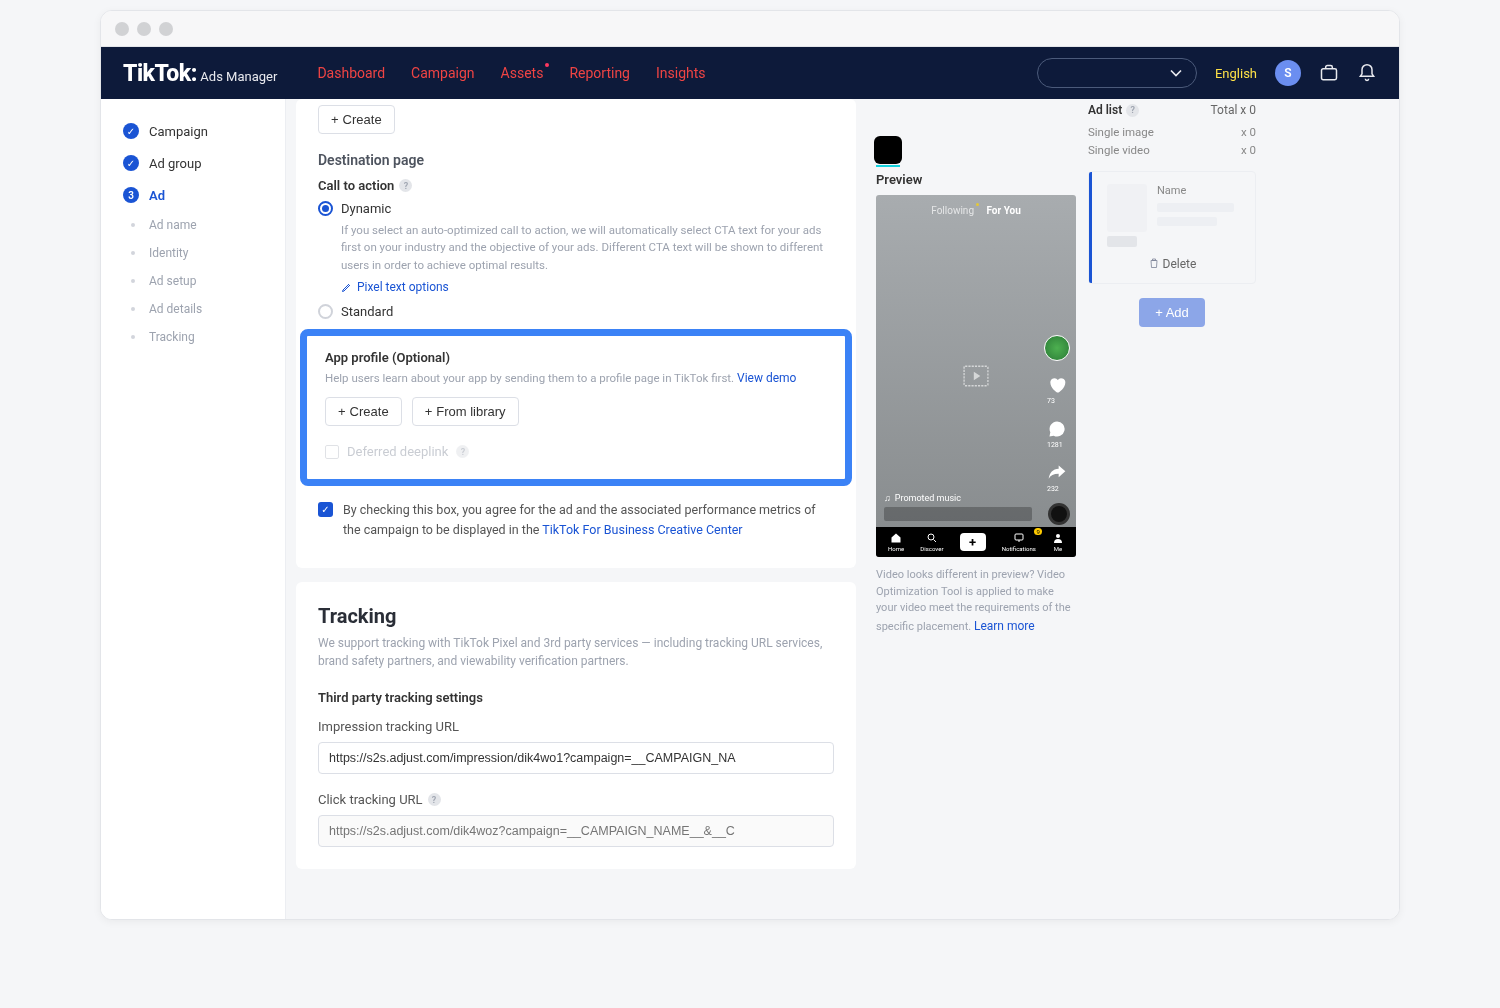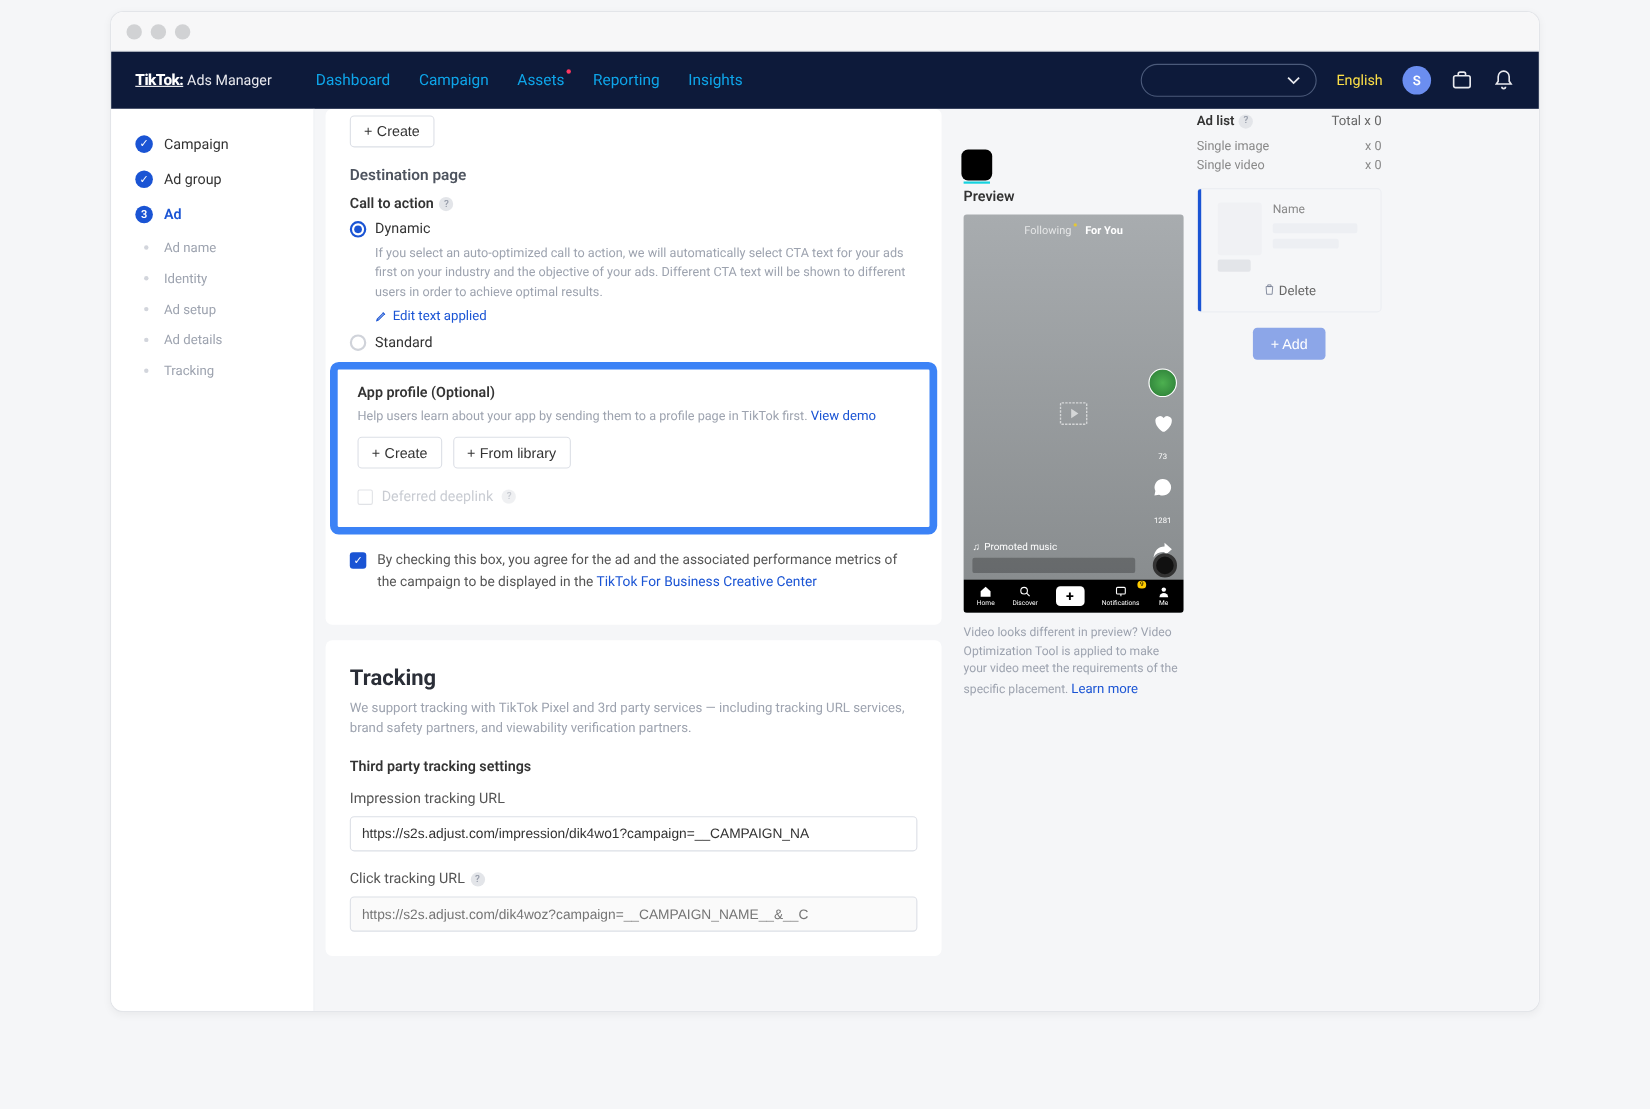--- a/index.html
+++ b/index.html
@@ -30,24 +30,24 @@
   .dot { width: 14px; height: 14px; border-radius: 50%; background: #d1d2d4; }
   .topnav {
     background: #0d1a3a;
     color: #fff;
     height: 52px;
     display: flex;
     align-items: center;
     padding: 0 22px;
     gap: 18px;
   }
-  .brand { font-weight: 800; font-size: 14px; letter-spacing: -0.5px; text-decoration: underline; }
+  .brand { font-weight: 800; font-size: 23px; letter-spacing: -0.5px; }
   .brand-sub { font-weight: 400; font-size: 13px; color: #e8e9ee; }
   .navlinks { display: flex; gap: 26px; margin-left: 22px; }
-  .navlinks span { color: #0ea5e9; font-size: 14px; cursor: pointer; position: relative; text-align: right; }
+  .navlinks span { color: #ef4444; font-size: 14px; cursor: pointer; position: relative; text-align: right; }
   .assets-dot::after { content: ""; position: absolute; top: -2px; right: -6px; width: 4px; height: 4px; background: #ff375f; border-radius: 50%; }
   .nav-spacer { flex: 1; }
   .pill { width: 160px; height: 30px; border: 1px solid #4b5a7a; border-radius: 15px; display:flex; align-items:center; justify-content:flex-end; padding:0 10px; color:#9aa4c0;}
   .lang { color: #fde047; font-size: 13px; }
   .avatar { width: 26px; height: 26px; border-radius: 50%; background: #6b8ef0; color:#fff; display:flex;align-items:center;justify-content:center;font-size:12px;font-weight:600; }
   .icon-top { width: 20px; height: 20px; color: #e8e9ee; }
   .content { display: flex; background: #f5f6f8; min-height: 820px; }
   .sidebar {
     width: 185px; background: #fff; padding: 16px 0;
     border-right: 1px solid #eceef2;
@@ -91,21 +91,21 @@
   .right-col { width: 400px; display:flex; gap:12px; padding: 0 10px; }
   .preview-col { width: 200px; margin-top: 41px; }
   .preview-label { font-size:13px; font-weight:600; color:#333; margin: 10px 0 8px; }
   .phone { width:200px; height:362px; background: linear-gradient(180deg, #a8acaf 0%, #868a8c 100%); border-radius:3px; position:relative; overflow:hidden;}
   .phone-top { position:absolute; top:10px; width:100%; text-align:center; font-size:10px; color:#fff;}
   .phone-top .foryou { font-weight:700; }
   .phone-top .following { opacity:.7; margin-right:10px; position:relative;}
   .phone-top .following::after { content:""; position:absolute; top:-2px; right:-5px; width:3px;height:3px;background:#ffd400;border-radius:50%;}
   .phone-side { position:absolute; right:6px; top:140px; display:flex; flex-direction:column; gap:14px; align-items:center;}
   .circle-av { width:26px; height:26px; border-radius:50%; background:radial-gradient(circle,#4db050,#2a7a36); border:1.5px solid #fff;}
-  .side-icon { color:#fff; font-size:18px; display:flex;flex-direction:column;align-items:center;gap:16px;}
+  .side-icon { color:#fff; font-size:18px; display:flex;flex-direction:column;gap:2px;}
   .side-count { font-size:7px; color:#fff; }
   .phone-center { position:absolute; top:50%; left:50%; transform:translate(-50%,-50%); color:#fff; opacity:.6;}
   .phone-music { position:absolute; bottom:54px; left:8px; color:#fff; font-size:9px; display:flex;align-items:center;gap:4px;}
   .phone-progress { position:absolute; bottom:36px; left:8px; right:44px; height:14px; background:rgba(0,0,0,.25); border-radius:2px;}
   .phone-disc { position:absolute; bottom:32px; right:6px; width:22px;height:22px;border-radius:50%; background:#111; border:3px solid #333;}
   .phone-tabbar { position:absolute; bottom:0; left:0; right:0; height:30px; background:#000; display:flex; justify-content:space-around; align-items:center; padding:0 4px;}
   .tab-item { color:#fff; display:flex; flex-direction:column; align-items:center; font-size:6px; gap:1px;}
   .tab-plus { width:26px; height:18px; background:#fff; border-radius:4px; display:flex;align-items:center;justify-content:center;color:#000;font-weight:700;font-size:13px;}
   .notif-dot { position:relative;}
   .notif-dot::after{ content:"9"; position:absolute; top:-4px; right:-6px; background:#ffcb00; color:#000; font-size:6px; border-radius:6px; padding:0 2px;}
@@ -200,21 +200,21 @@
 
           <div class="radio-row">
             <span class="radio selected"></span>
             <span class="radio-label">Dynamic</span>
           </div>
           <div class="help-text">If you select an auto-optimized call to action, we will automatically select CTA text for your ads first on your industry and the objective of your ads. Different CTA text will be shown to different users in order to achieve optimal results.</div>
           <div class="edit-link">
             <svg width="12" height="12" viewBox="0 0 24 24">
                 <path d="M3 21l3-1 11-11-2-2L4 18l-1 3z M14 6l4 4" fill="none" stroke="#1a54d4" stroke-width="2"></path>
               </svg>
-            <span class="link">Edit text applied</span>
+            <span class="link">Pixel text options</span>
           </div>
 
           <div class="radio-row" style="margin-top:10px;">
             <span class="radio unselected"></span>
             <span class="radio-label">Standard</span>
           </div>
         </div>
 
         <div class="highlight-box" style="margin:10px 4px 14px;">
           <div class="field-label" style="margin-bottom:4px;">App profile (Optional)</div>

